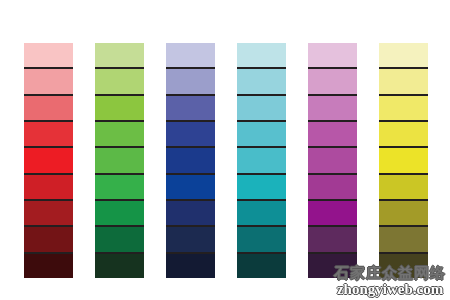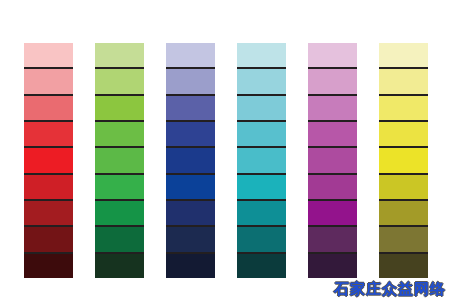--- a/index.html
+++ b/index.html
@@ -58,21 +58,21 @@
     text-align: center;
     line-height: 1.05;
     user-select: none;
   }
   .watermark-cn {
     display: block;
     font-family: "DejaVu Sans", sans-serif;
     font-size: 15px;
     font-weight: bold;
     letter-spacing: 1px;
-    color: #1d4ed8;
+    color: #737373;
     text-shadow:
       -1px 0 0 #5a5a5a,
       1px 0 0 #5a5a5a,
       0 -1px 0 #5a5a5a,
       0 1px 0 #5a5a5a;
     white-space: nowrap;
   }
   .watermark-en {
     display: block;
     font-family: "Liberation Serif", serif;
@@ -157,15 +157,16 @@
         <div class="swatch-band" style="background-color: rgb(236, 227, 40); border-bottom-color: rgb(35, 31, 32);"></div>
         <div class="swatch-band" style="background-color: rgb(203, 198, 37); border-bottom-color: rgb(35, 31, 32);"></div>
         <div class="swatch-band" style="background-color: rgb(163, 155, 40); border-bottom-color: rgb(35, 31, 32);"></div>
         <div class="swatch-band" style="background-color: rgb(125, 118, 51); border-bottom-color: rgb(35, 31, 32);"></div>
         <div class="swatch-band" style="background-color: rgb(70, 66, 31);"></div>
       </div>
     </div>
 
   <div class="watermark">
     <span class="watermark-cn">石家庄众益网络</span>
+    <span class="watermark-en">zhongyiweb.com</span>
   </div>
 
 </div>
 
 </body></html>

